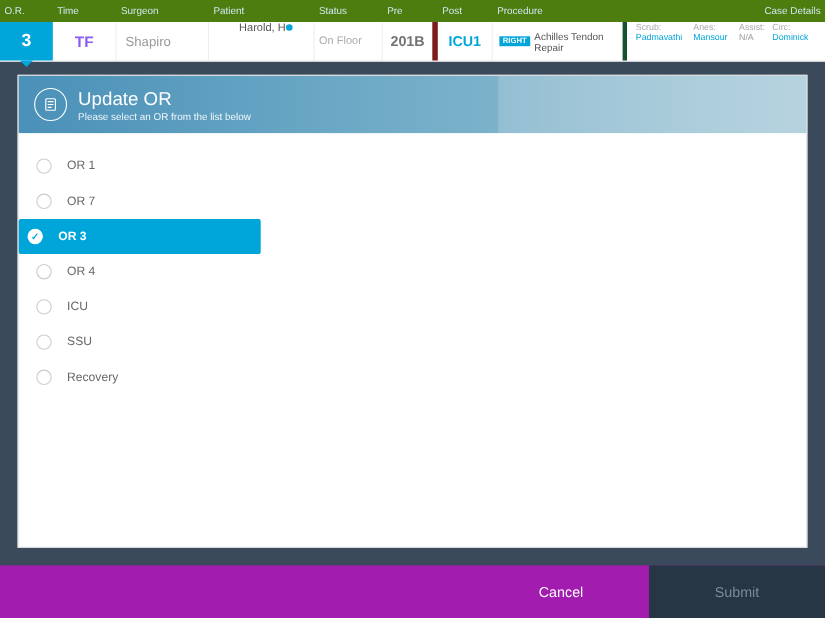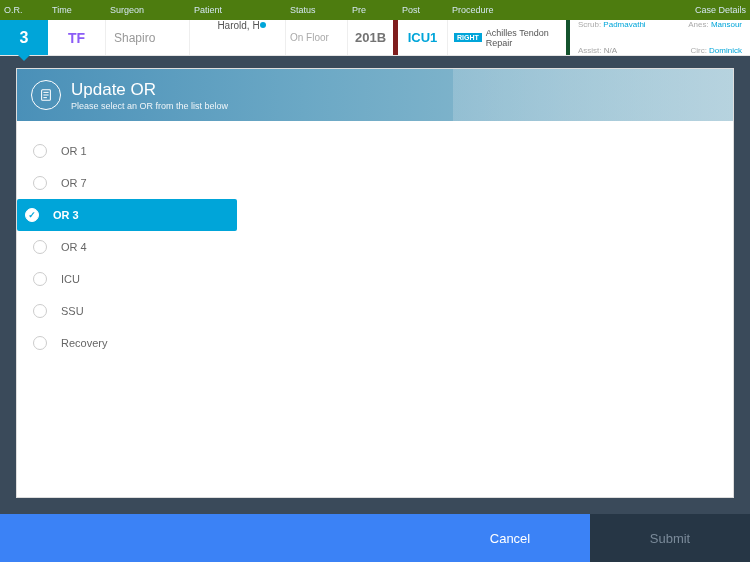--- a/index.html
+++ b/index.html
@@ -24,21 +24,21 @@
     .cell-surgeon { width: 84px; display: flex; align-items: center; padding-left: 8px; color: #999; font-size: 12px; border-right: 1px solid #eee; }
     .cell-patient { width: 96px; display: flex; flex-direction: row; justify-content: center; padding-left: 8px; border-right: 1px solid #eee; }
     .cell-patient .pname { color: #555; font-size: 10px; }
     .cell-patient .pdot { width: 6px; height: 6px; background: #00a5d9; border-radius: 50%; margin-top: 2px; }
     .cell-status { width: 62px; display: flex; align-items: center; color: #aaa; font-size: 10px; border-right: 1px solid #eee; padding-left: 4px; }
     .cell-pre { width: 50px; display: flex; align-items: center; justify-content: center; color: #737373; font-size: 13px; font-weight: bold; border-right: 5px solid #7f1d1d; }
     .cell-post { width: 50px; display: flex; align-items: center; justify-content: center; color: #00a5d9; font-size: 13px; font-weight: bold; border-right: 1px solid #eee; }
     .cell-procedure { flex: 1; display: flex; align-items: center; padding-left: 6px; border-right: 4px solid #14532d; }
     .side-badge { background: #00a5d9; color: #fff; font-size: 7px; padding: 1px 3px; margin-right: 4px; font-weight: bold; }
     .proc-text { color: #555; font-size: 9px; }
-    .cell-details { width: 180px; display: flex; flex-direction: column; justify-content: space-between; font-size: 8px; padding: 0 8px; color: #999; }
+    .cell-details { width: 180px; display: flex; justify-content: flex-end; font-size: 8px; padding: 0 8px; color: #999; }
     .cell-details .drow { display: flex; justify-content: space-between; }
     .cell-details .dlabel { color: #aaa; }
     .cell-details .dval { color: #00a5d9; }
     .cell-details .dval-grey { color: #999; }
     
     .modal-area { padding: 12px 16px 0 16px; }
     .modal { background: #fff; border: 1px solid #ddd; height: 430px; display: flex; flex-direction: column; }
     .modal-header { background: linear-gradient(to right, #4a90b8 0%, #6ba8c5 40%, #9cc5d4 100%); height: 52px; display: flex; align-items: center; padding-left: 14px; color: #fff; position: relative; overflow: hidden; }
     .modal-header::after { content: ''; position: absolute; right: 0; top: 0; bottom: 0; width: 280px; background: linear-gradient(to right, rgba(200,220,230,0.3), rgba(200,220,230,0.6)); }
     .modal-icon { width: 30px; height: 30px; border: 1.5px solid #fff; border-radius: 50%; display: flex; align-items: center; justify-content: center; margin-right: 10px; position: relative; z-index: 2; }
@@ -49,21 +49,21 @@
     
     .or-list { padding: 14px 0; }
     .or-item { display: flex; align-items: center; height: 32px; padding-left: 16px; cursor: pointer; }
     .or-item .radio { width: 14px; height: 14px; border: 1.5px solid #ccc; border-radius: 50%; margin-right: 14px; }
     .or-item .label { font-size: 11px; color: #666; }
     .or-item.selected { background: #00a5d9; color: #fff; width: 220px; border-radius: 2px; margin-left: 0; padding-left: 8px; }
     .or-item.selected .radio { background: #fff; border-color: #fff; display: flex; align-items: center; justify-content: center; }
     .or-item.selected .radio::after { content: '✓'; color: #00a5d9; font-size: 9px; font-weight: bold; }
     .or-item.selected .label { color: #fff; font-weight: bold; }
     
-    .action-bar { position: absolute; bottom: 0; left: 0; right: 0; height: 48px; background: #3b82f6; display: flex; text-align: center; }
+    .action-bar { position: absolute; bottom: 0; left: 0; right: 0; height: 48px; background: #a21caf; display: flex; text-align: center; }
     .action-spacer { flex: 1; }
     .btn-cancel { width: 160px; display: flex; align-items: center; justify-content: center; color: #fff; font-size: 13px; cursor: pointer; }
     .btn-submit { width: 160px; display: flex; align-items: center; justify-content: center; color: #7a8a99; font-size: 13px; cursor: pointer; background: #263645; }
   </style>
 </head>
 <body>
 
 <div class="top-labels">
   <span class="lbl-or">O.R.</span>
   <span class="lbl-time">Time</span>

